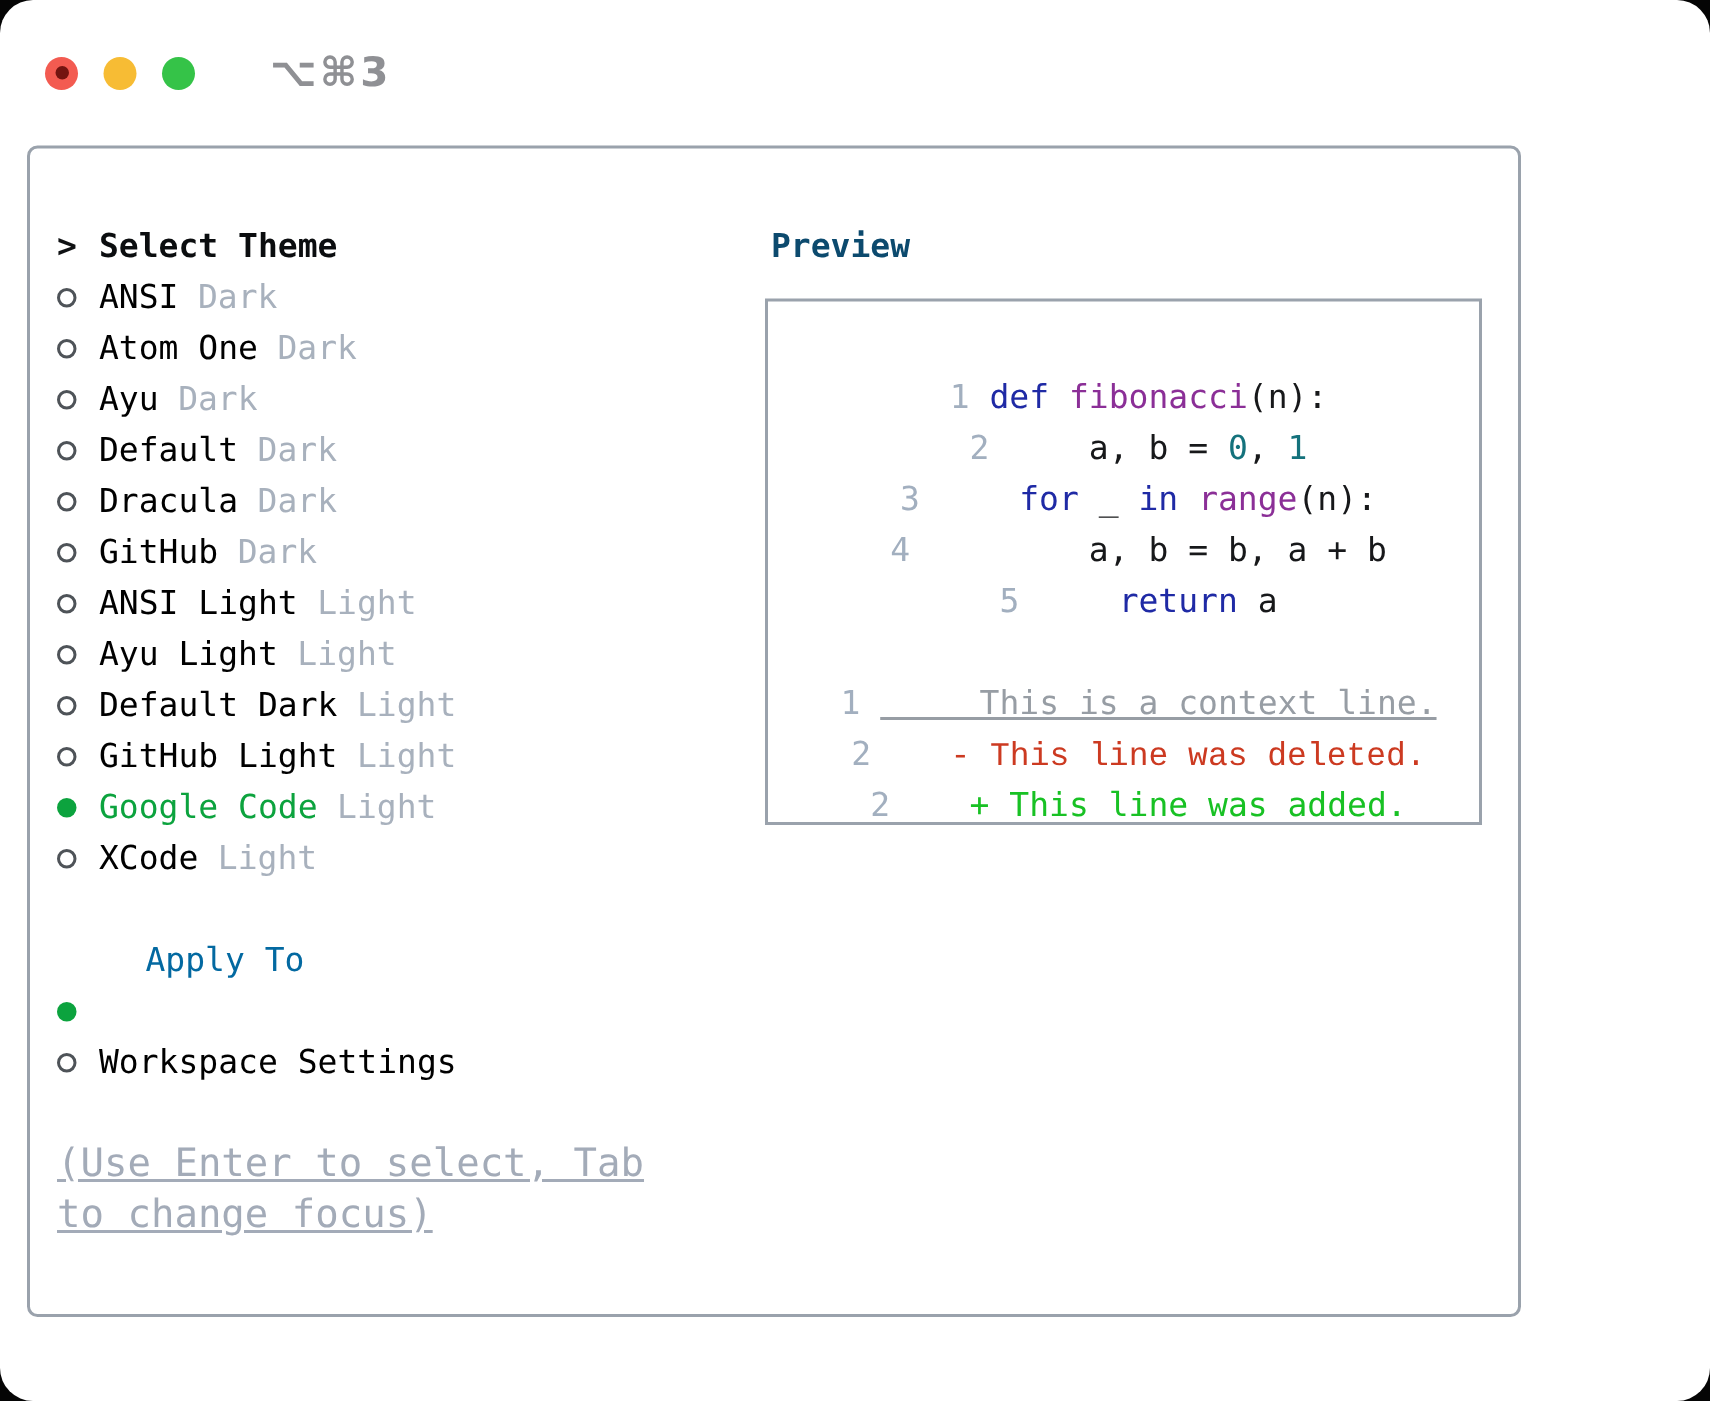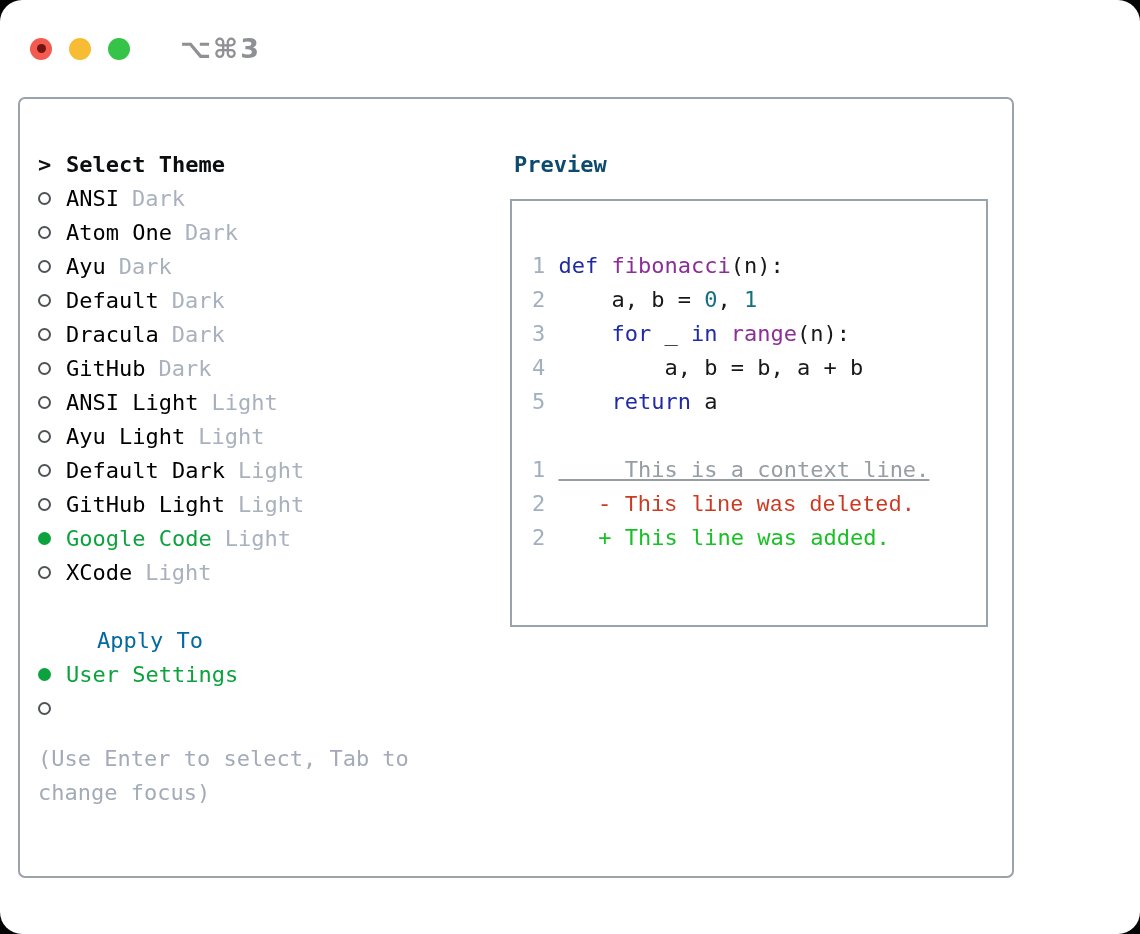--- a/index.html
+++ b/index.html
@@ -83,45 +83,47 @@
     color: #0f1113;
     font-size: 22px;
   }
   .row .label { color: #000000; }
   .row.header .label { color: #0b0d0f; font-weight: bold; }
   .row.selected .label { color: var(--accent); }
   .row.section .label { color: #0369a1; margin-left: 31px; }
   .tag { color: #a8b1bd; margin-left: 13px; }
   .spacer { height: 34px; }
   .hint {
-    margin-top: 17px;
+    margin-top: 34px;
     max-width: 412px;
-    font-size: 22px;
+    font-size: 26px;
     line-height: 34px;
     color: #a3abb8;
     white-space: normal;
+    text-decoration: underline;
   }
   
   .preview-title {
     height: 34px;
     display: flex; align-items: center;
     font-size: 22px;
     font-weight: bold;
     color: #0c4a6e;
     margin-left: 14px;
   }
   .preview-box {
     margin-top: 18px;
     margin-left: 10px;
     width: 478px;
-    height: 428px;
+    height: 351px;
     border: 2px solid #9aa2ac;
     background: #fff;
     padding: 48px 0 0 20px;
     overflow: hidden;
+    text-align: center;
   }
   .code-line {
     height: 34px;
     font-size: 22px;
     white-space: pre;
     line-height: 34px;
   }
   .gutter { color: var(--gutter); }
   .tok-plain { color: #17181a; }
   .tok-kw   { color: var(--kw); }
@@ -167,22 +169,22 @@
         </div>
 
       <div class="spacer"></div>
 
       <div class="row section">
         <span class="marker"></span>
         <span class="label">Apply To</span>
       </div>
 
       <div id="apply-list">
-          <div class="row selected"><span class="marker"><span class="circle on"></span></span><span class="label">User Settings</span></div>
-          <div class="row"><span class="marker"><span class="circle"></span></span></div>
+          <div class="row selected"><span class="marker"><span class="circle on"></span></span></div>
+          <div class="row"><span class="marker"><span class="circle"></span></span><span class="label">Workspace Settings</span></div>
         </div>
 
       <div class="hint">(Use Enter to select, Tab to change focus)</div>
     </div>
 
     <div class="right-col">
       <div class="preview-title">Preview</div>
       <div class="preview-box" id="preview-box">
           <div class="code-line"><span class="gutter">1 </span><span class="tok-kw">def</span><span class="tok-plain"> </span><span class="tok-fn">fibonacci</span><span class="tok-plain">(n):</span></div>
           <div class="code-line"><span class="gutter">2 </span><span class="tok-plain">    a, b = </span><span class="tok-num">0</span><span class="tok-plain">, </span><span class="tok-num">1</span></div>

